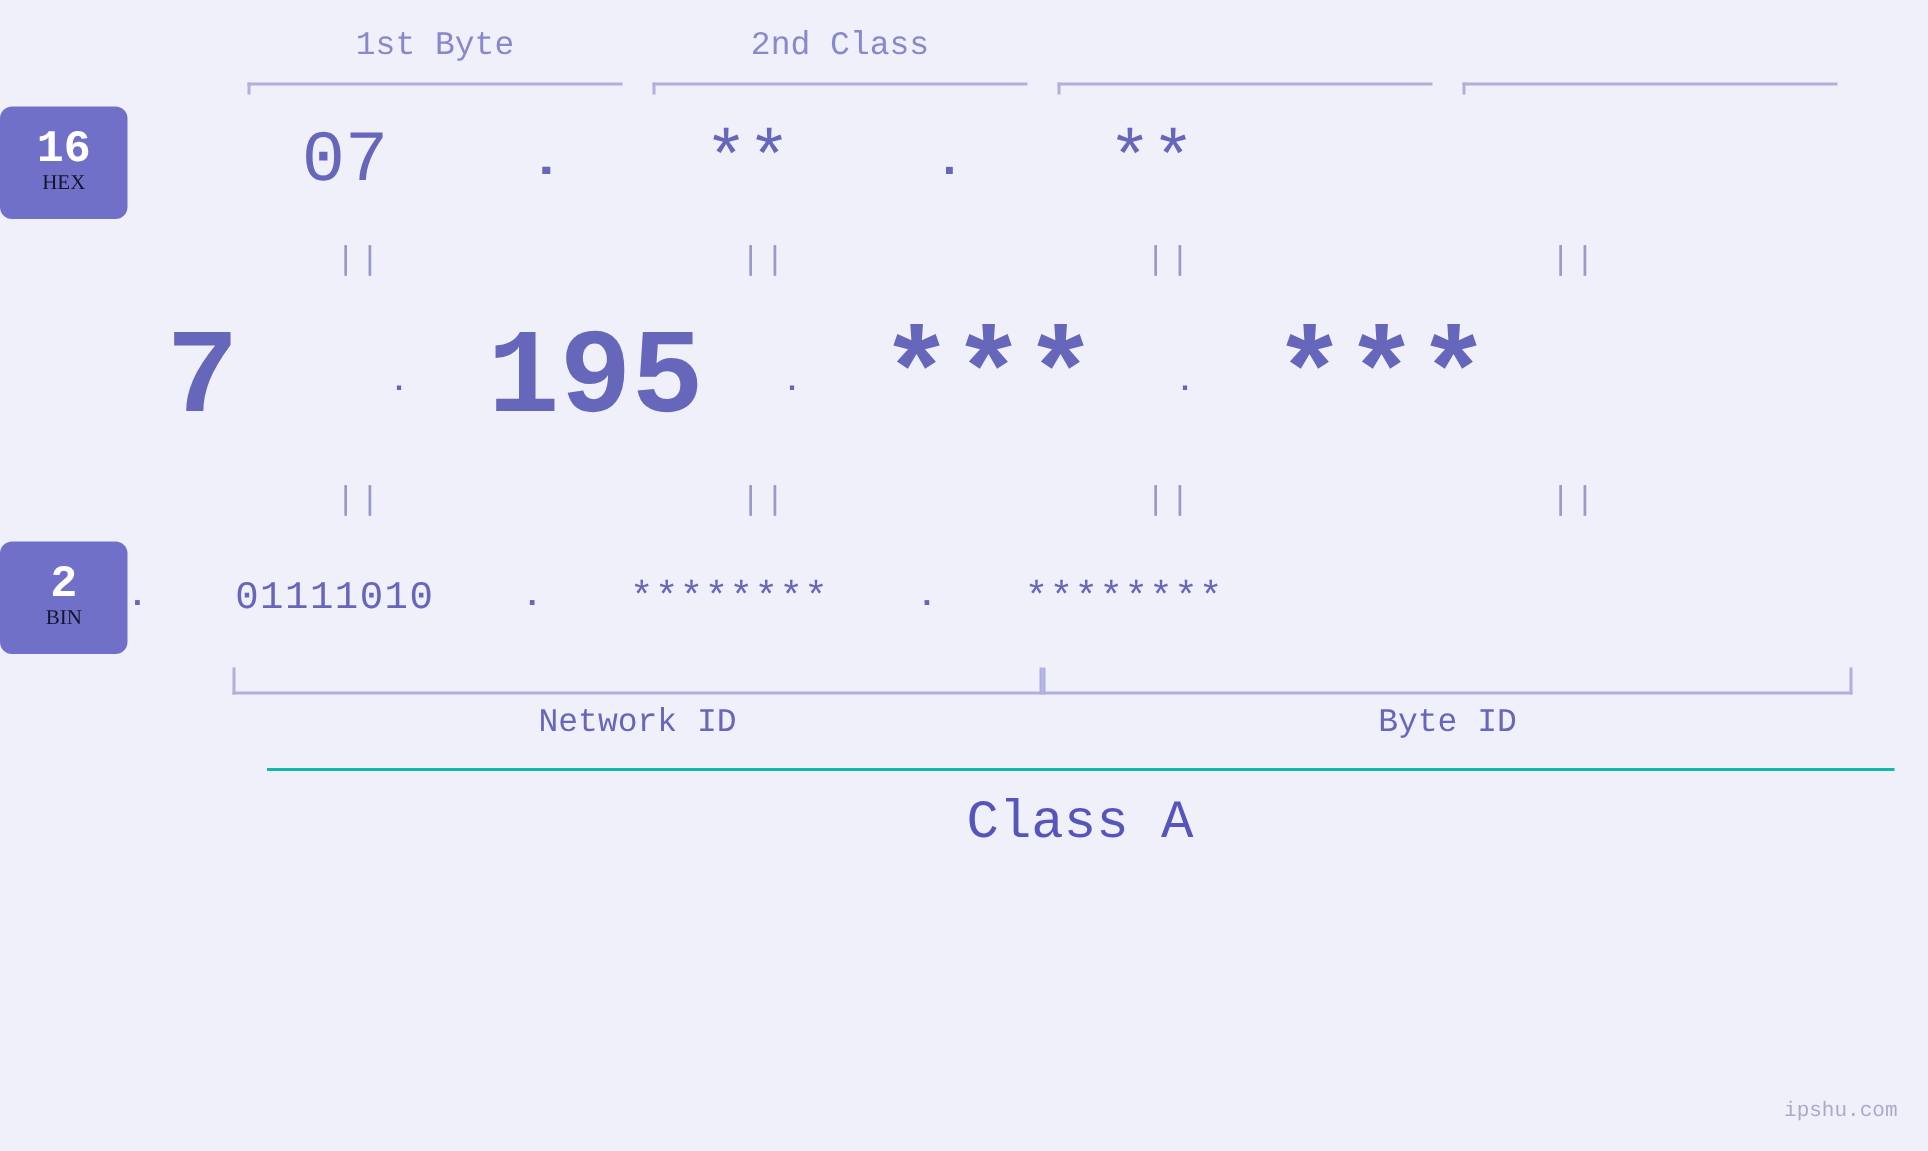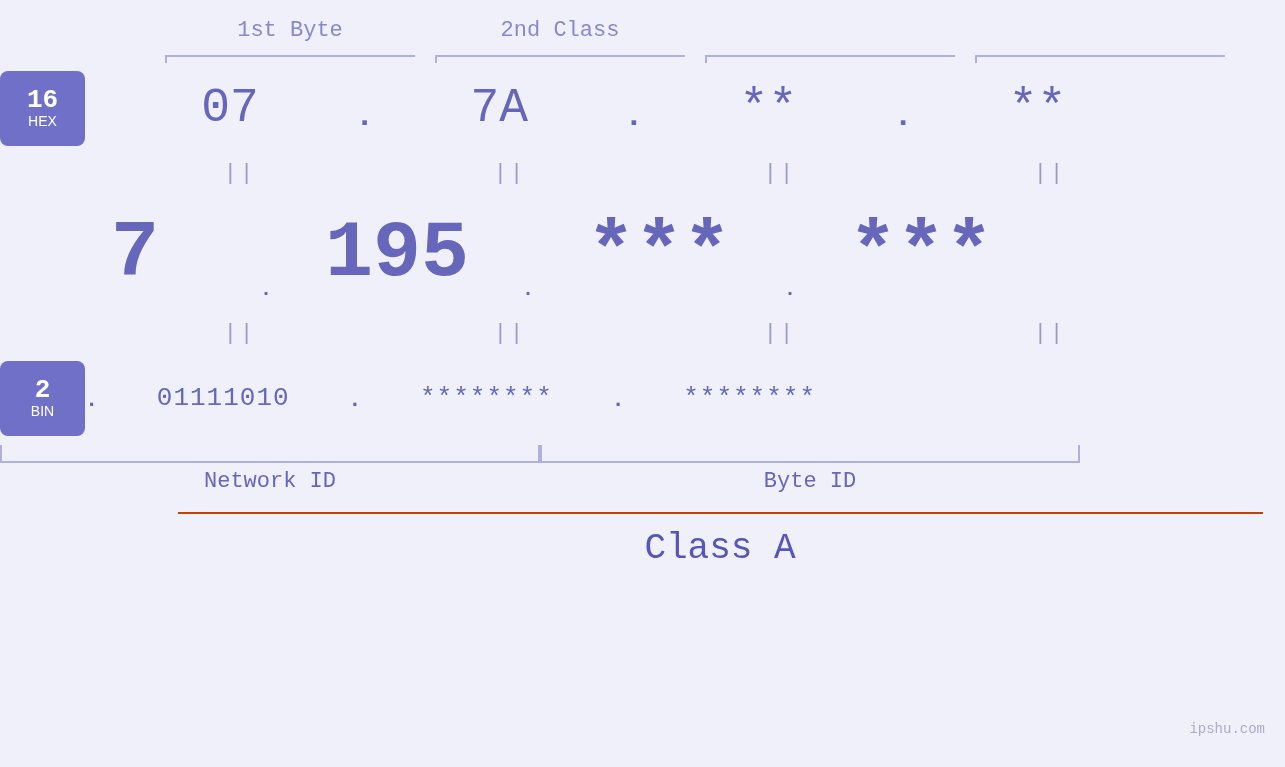--- a/index.html
+++ b/index.html
@@ -55,36 +55,35 @@
       display: flex;
       flex-direction: column;
       align-items: center;
       justify-content: center;
       margin-right: 10px;
       flex-shrink: 0;
     }
 
     .base-number {
       color: white;
-      font-size: 26px;
+      font-size: 30px;
       font-weight: bold;
       font-family: 'Courier New', Courier, monospace;
       line-height: 1;
     }
 
     .base-label {
-      color: #ffffff;
+      color: #0f172a;
       font-size: 14px;
-      font-family: Liberation Sans, sans-serif;
+      font-family: Liberation Serif, serif;
       line-height: 1.2;
     }
 
     .byte-values {
       display: flex;
-      align-items: center;
       flex: 1;
     }
 
     .byte-cell {
       width: 270px;
       text-align: center;
       color: #6666bb;
       font-family: 'Courier New', Courier, monospace;
       display: flex;
       align-items: center;
@@ -141,20 +140,21 @@
       text-align: center;
       color: #9999cc;
       font-size: 22px;
       font-family: 'Courier New', Courier, monospace;
       letter-spacing: 3px;
     }
 
     
     .bottom-section {
       width: 100%;
+      padding-left: 155px;
       margin-top: 2px;
       position: relative;
     }
 
     .bottom-bracket-row {
       display: flex;
       width: 1090px;
     }
 
     
@@ -191,32 +191,32 @@
     }
 
     
     .class-section {
       width: calc(100% - 200px);
       margin-left: 155px;
       margin-top: 18px;
     }
 
     .class-line {
-      border-top: 2px solid #c2410c;
+      border-top: 2px solid #14b8a6;
       padding-top: 14px;
       text-align: center;
       color: #5555bb;
       font-size: 36px;
       font-family: 'Courier New', Courier, monospace;
     }
 
     
     .watermark {
       position: absolute;
-      bottom: 30px;
+      bottom: 18px;
       right: 20px;
       color: #aaaacc;
       font-size: 14px;
       font-family: 'Courier New', Courier, monospace;
     }
 
     
     .byte-bracket-container {
       display: flex;
       padding-left: 155px;
@@ -278,23 +278,20 @@
   <div class="number-row">
     <div class="base-badge">
       <span class="base-number">16</span>
       <span class="base-label">HEX</span>
     </div>
     <div class="byte-values">
       <div class="byte-cell">
         <span class="value hex-val">07</span>
       </div>
       <span class="dot">.</span>
-      <div class="byte-cell">
-        <span class="value hex-val">7A</span>
-      </div>
       <span class="dot">.</span>
       <div class="byte-cell">
         <span class="value hex-val">**</span>
       </div>
       <span class="dot">.</span>
       <div class="byte-cell">
         <span class="value hex-val">**</span>
       </div>
     </div>
   </div>

